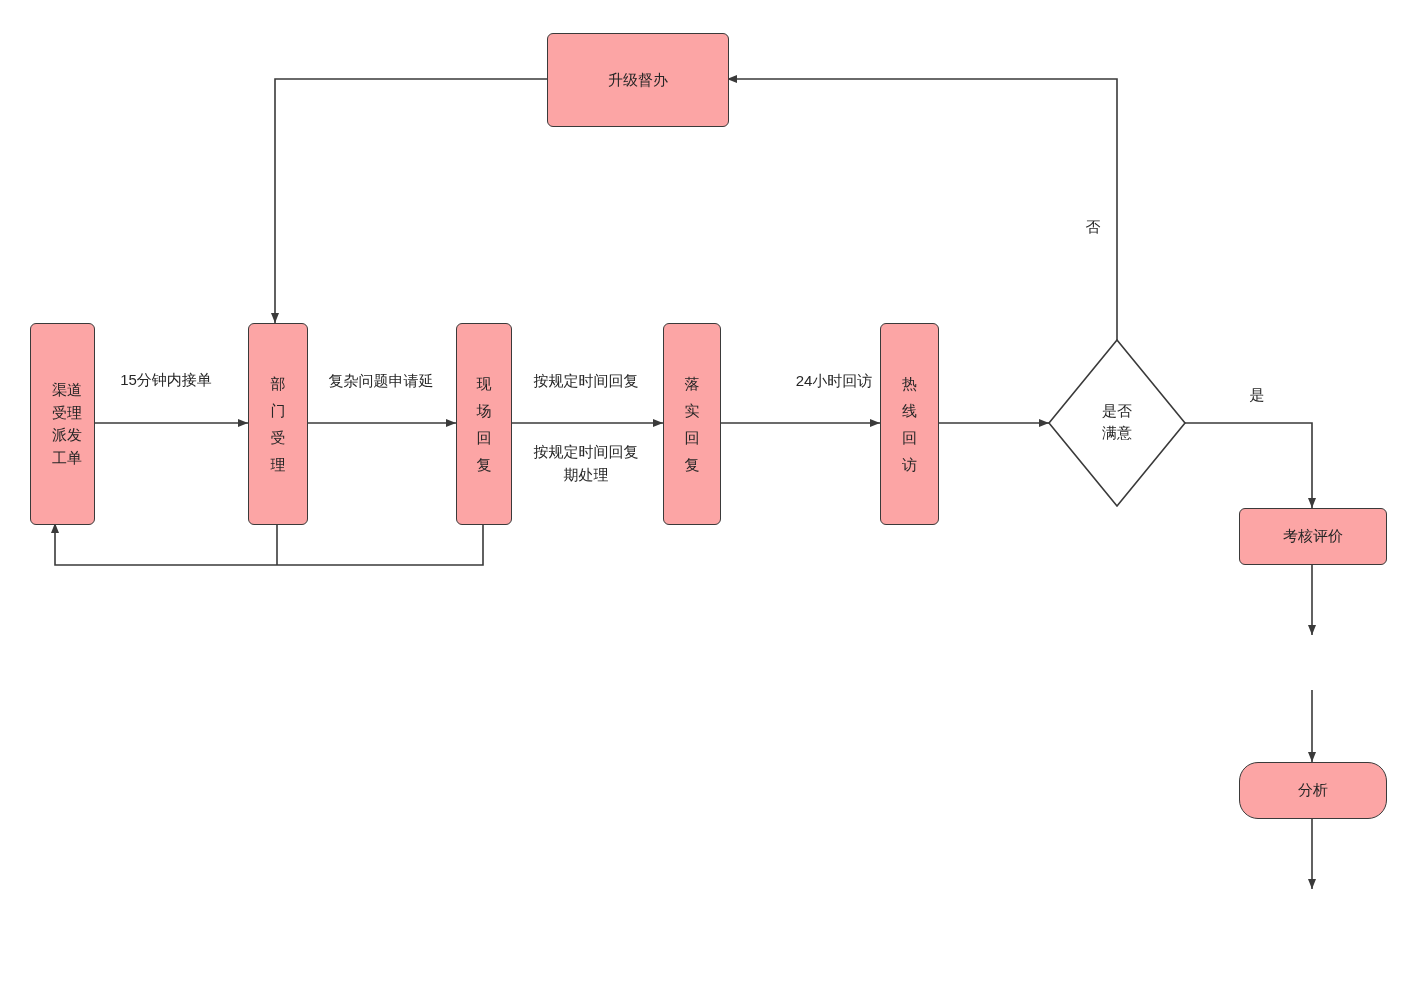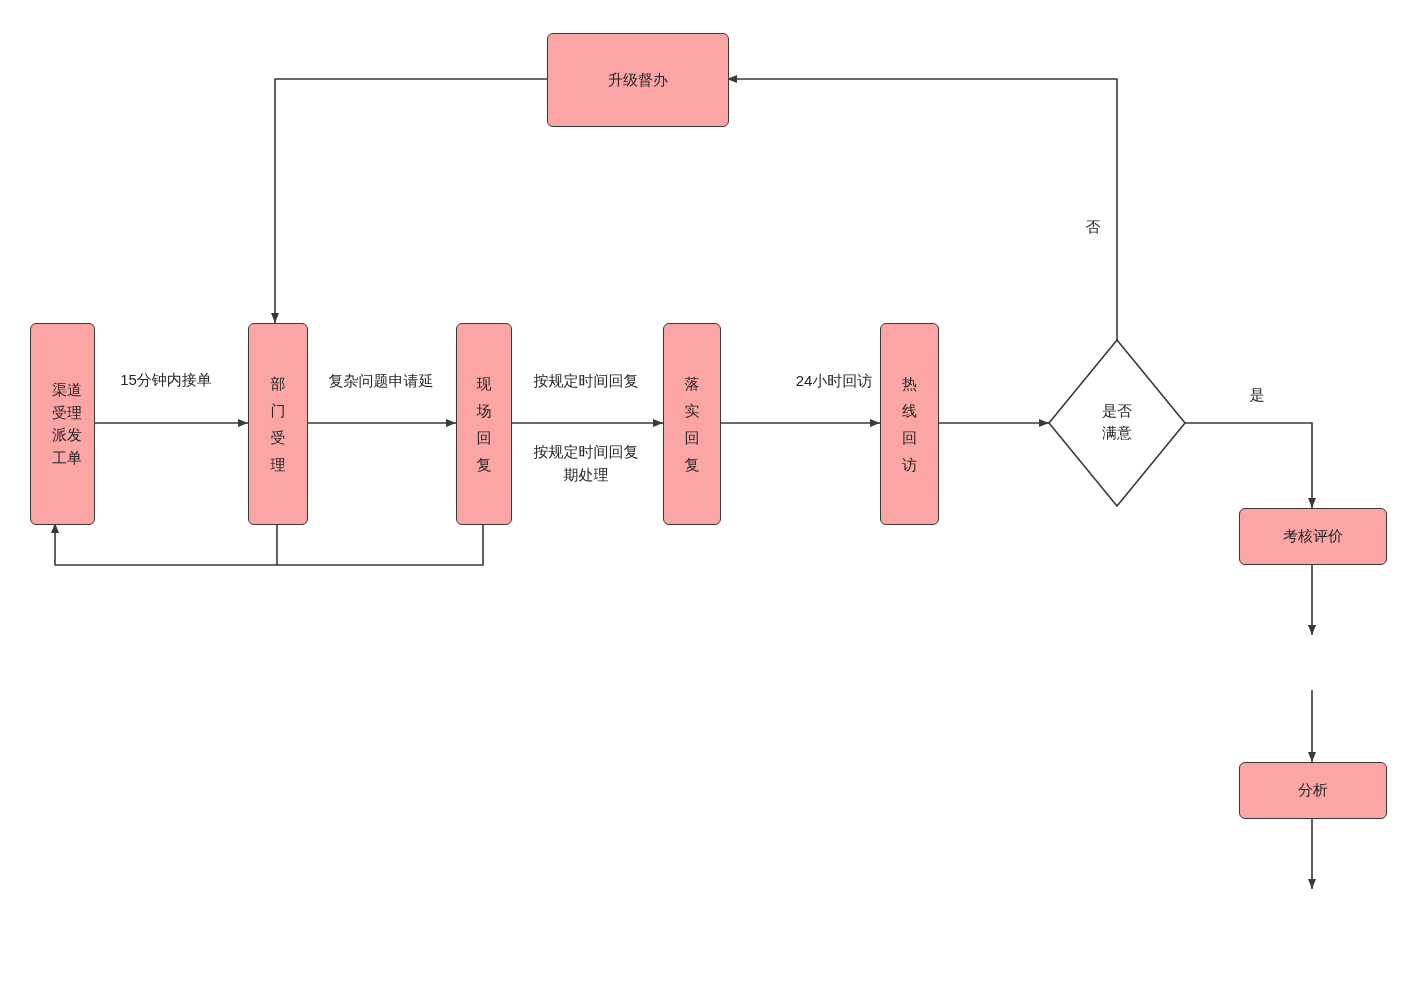--- a/index.html
+++ b/index.html
@@ -121,21 +121,21 @@
   </div>
 
   <div class="decision-text" style="left:1067px;top:400px;width:100px;">是否
 满意</div>
 
   <div class="node" style="left:1239px;top:508px;width:146px;height:55px;">
     <span class="lbl">考核评价</span>
   </div>
 
 
-  <div class="node" style="left:1239px;top:762px;width:146px;height:55px;">
+  <div class="node" style="left:1239px;top:762px;width:146px;height:55px;border-radius:19px;">
     <span class="lbl">分析</span>
   </div>
 
 
   <div class="edge-label" style="left:106px;top:369px;width:120px;">15分钟内接单</div>
   <div class="edge-label" style="left:308px;top:370px;width:146px;">复杂问题申请延</div>
   <div class="edge-label" style="left:513px;top:370px;width:146px;">按规定时间回复</div>
   <div class="edge-label" style="left:516px;top:441px;width:140px;">按规定时间回复
 期处理</div>
   <div class="edge-label" style="left:772px;top:370px;width:124px;">24小时回访</div>

